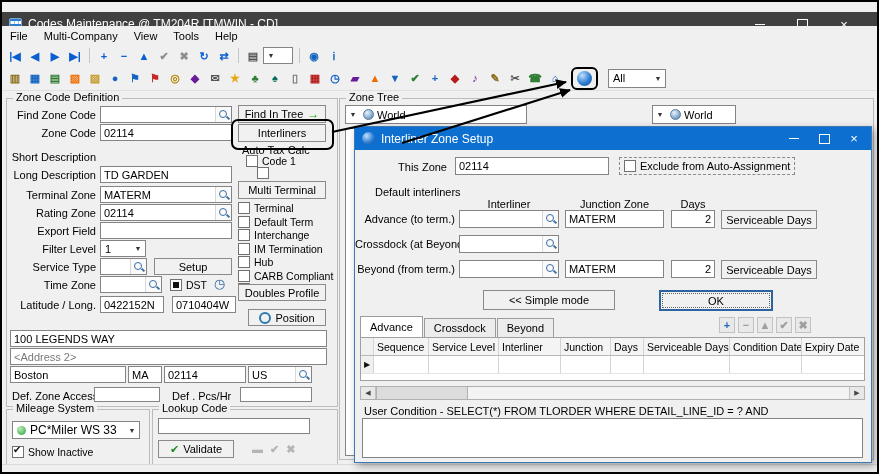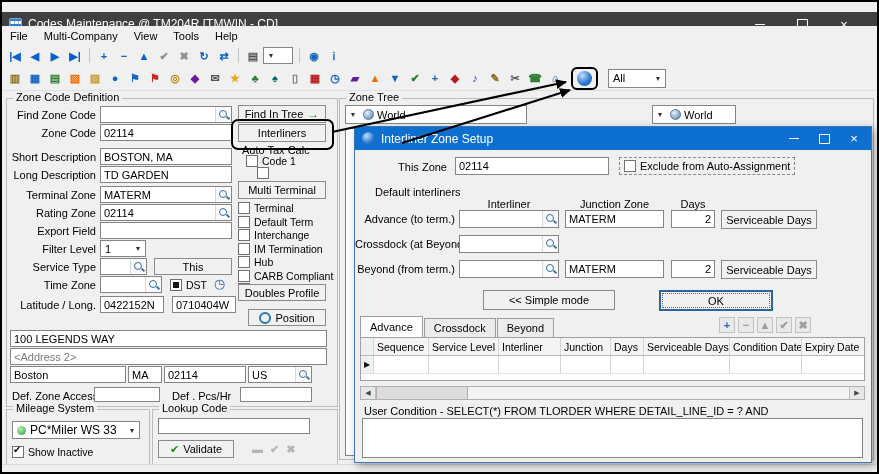--- a/index.html
+++ b/index.html
@@ -175,23 +175,20 @@
     <input value="" style="">
     <span class="mag"></span>
   </div>
 
   <span class="lbl r" style="left:2px;top:125px;width:92px;">Zone Code</span>
   <div class="field" style="left:98px;top:122px;width:132px;height:17px;">
     <input value="02114" style="">
   </div>
 
   <span class="lbl r" style="left:2px;top:149px;width:92px;">Short Description</span>
-  <div class="field" style="left:98px;top:146px;width:132px;height:17px;">
-    <input value="BOSTON, MA" style="">
-  </div>
 
   <span class="lbl r" style="left:2px;top:167px;width:92px;">Long Description</span>
   <div class="field" style="left:98px;top:164px;width:132px;height:17px;">
     <input value="TD GARDEN" style="">
   </div>
 
   <span class="lbl r" style="left:2px;top:187px;width:92px;">Terminal Zone</span>
   <div class="field" style="left:98px;top:184px;width:132px;height:17px;">
     <input value="MATERM" style="">
     <span class="mag"></span>
@@ -213,21 +210,21 @@
     <span style="flex:1;padding-left:4px;font-size:11px;">1</span>
     <span class="combo-arrow">▼</span>
   </div>
 
   <span class="lbl r" style="left:2px;top:259px;width:92px;">Service Type</span>
   <div class="field" style="left:98px;top:256px;width:47px;height:17px;">
     <input value="" style="">
     <span class="mag"></span>
   </div>
   <div class="btn" style="left:152px;top:256px;width:78px;height:17px;">
-    <span>This</span>
+    <span>Setup</span>
   </div>
 
   <span class="lbl r" style="left:2px;top:277px;width:92px;">Time Zone</span>
   <div class="field" style="left:98px;top:274px;width:62px;height:17px;">
     <input value="" style="">
     <span class="mag"></span>
   </div>
   <span class="cbrow abs" style="left:168px;top:277px;">
     <span class="cb filled"></span>
     <span>DST</span>

